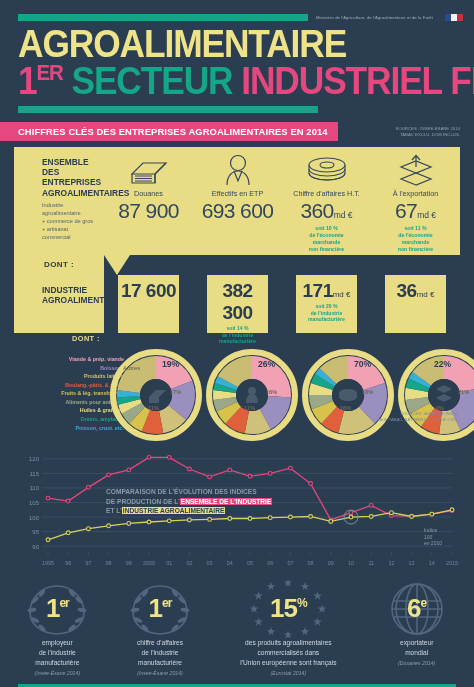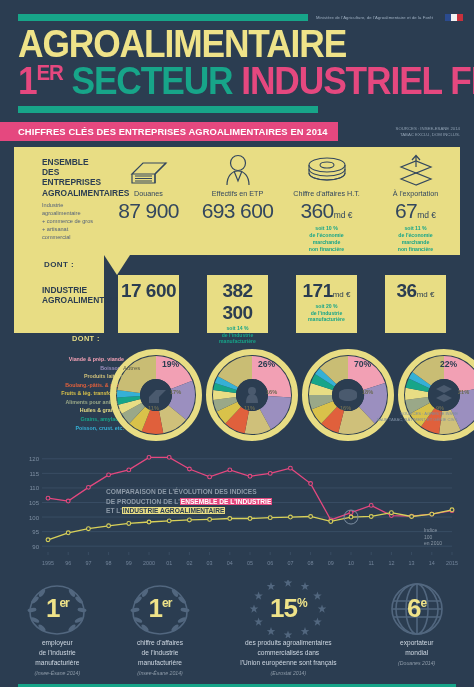--- a/index.html
+++ b/index.html
@@ -531,21 +531,21 @@
        L14.448337219377045 23.076375160593553
        A39 39 0 0 1 45.99999999999999 7
        L46 30
        A16 16 0 0 0 33.05572809000084 36.59543596332043 Z" fill="#c9bd74"></path>
           <circle cx="46" cy="46" r="16" fill="#2b3d51"></circle>
           <g transform="translate(46,46)">
             <path d="M0 -2 L-8 -6 L0 -10 L8 -6 Z" fill="#4a5a6e"></path>
             <path d="M0 7 L-8 3 L0 -1 L8 3 Z" fill="#4a5a6e"></path>
           </g>
         </svg>
-        <div class="dlabel" style="left: 42px; top: 10px;">22%</div>
+        <div class="dlabel" style="left: 36px; top: 10px;">22%</div>
         <div class="dsmall" style="left: 60px; top: 40px;">21%</div>
         <div class="dsmall" style="left: 38px; top: 56px;">9%</div>
       </div>
     </div>
 
   <div class="src-donut">
     <div>SOURCES : AGRESTE INSEE</div>
     <div>SAUF TABAC, BÂTIMENT ET GÉNIE CIVIL</div>
   </div>
 </div>

